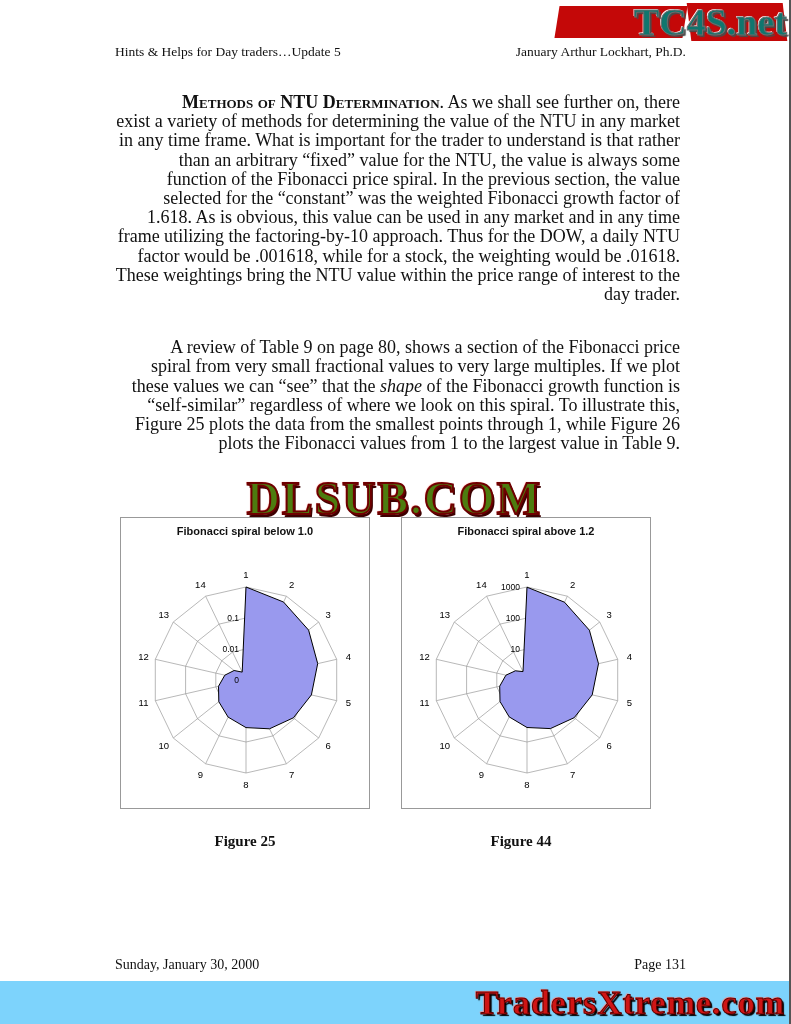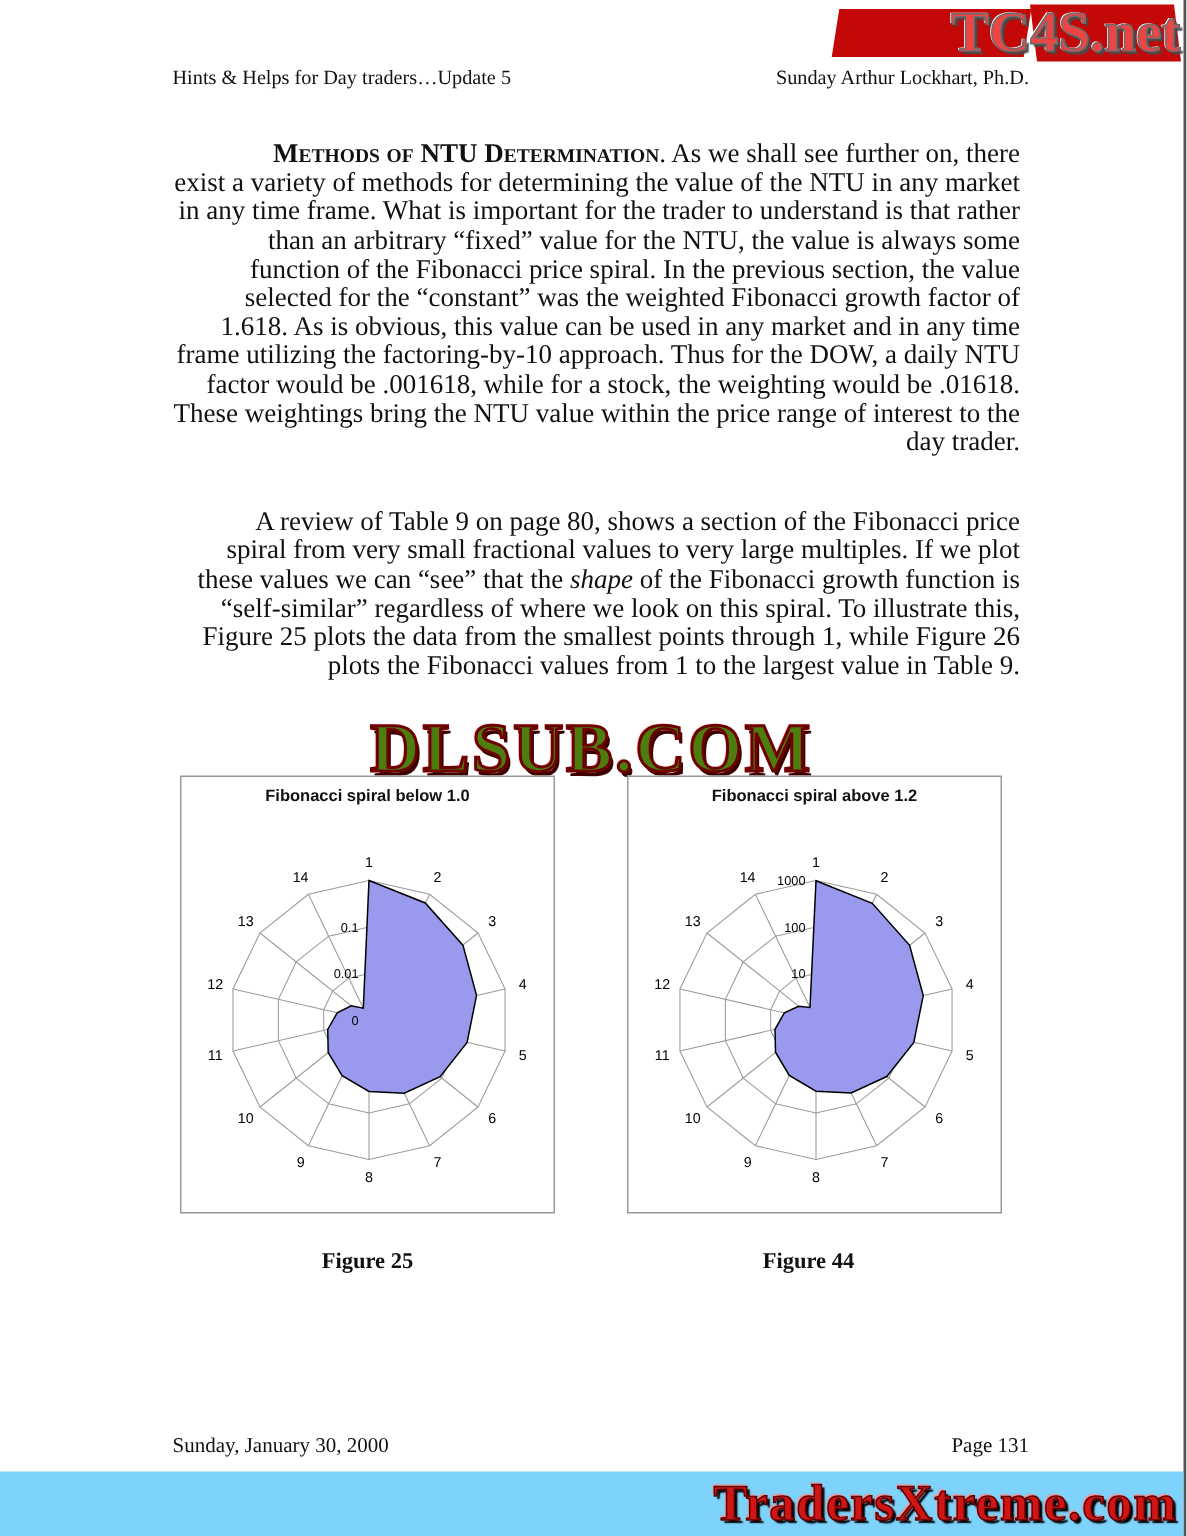--- a/index.html
+++ b/index.html
@@ -4,42 +4,42 @@
 <style>
   html,body{margin:0;padding:0;background:#ffffff;}
   .page{position:relative;width:791px;height:1024px;background:#fff;overflow:hidden;
         font-family:"Liberation Serif",serif;color:#111;border-right:2px solid #555;box-sizing:border-box;}
 
   
   .logo{position:absolute;top:0;right:2px;width:236px;height:44px;}
   .logo .patch1{position:absolute;left:6px;top:6px;width:128px;height:32px;background:#c40808;transform:skew(-9deg);}
   .logo .patch2{position:absolute;right:2px;top:3px;width:96px;height:38px;background:#c40808;transform:skew(7deg);}
   .logo-text{position:relative;display:block;text-align:right;font-weight:bold;font-size:38px;line-height:44px;
-             color:#ef4444;-webkit-text-stroke:1px #6c6c6c;
+             color:#0f766e;-webkit-text-stroke:1px #6c6c6c;
              text-shadow:2px 2px 1px #4a4a4a, -1px -1px 0 #ffffff;}
 
   .header-row{position:absolute;top:44px;left:115px;right:103px;display:flex;justify-content:space-between;
               font-size:13.5px;}
 
   .content{position:absolute;top:93px;left:115px;width:565px;font-size:18px;line-height:19.2px;text-align:right;}
   .para{margin:0 0 34px 0;text-indent:48px;}
   .lead{font-weight:bold;font-variant:small-caps;}
 
   .watermark{position:absolute;top:472px;left:0;width:100%;text-align:center;
              font-weight:bold;font-size:46px;letter-spacing:2px;color:#4d7c0f;
              -webkit-text-stroke:2px #6e0000;
              text-shadow:2px 3px 0 #3d0000, -1px -1px 1px #ff7a7a;}
 
-  .figrow{position:absolute;top:517px;left:120px;display:flex;gap:48px;}
+  .figrow{position:absolute;top:517px;left:120px;display:flex;gap:31px;}
   .figbox{width:250px;height:292px;border:1px solid #999;background:#fff;box-sizing:border-box;}
   .figtitle{margin-top:7px;text-align:center;font-family:"Liberation Sans",sans-serif;font-weight:bold;font-size:11px;}
   .figbox svg{display:block;margin:0 auto;}
   svg text{font-family:"Liberation Sans",sans-serif;}
 
-  .captions{position:absolute;top:833px;left:120px;display:flex;gap:44px;}
+  .captions{position:absolute;top:833px;left:120px;display:flex;gap:26px;}
   .figcaption{width:250px;text-align:center;font-weight:bold;font-size:15px;}
 
   .footer-row{position:absolute;top:957px;left:115px;right:103px;display:flex;justify-content:space-between;
               font-size:14px;}
 
   .banner{position:absolute;left:0;right:0;bottom:0;height:43px;background:#7dd3fc;}
   .banner-text{position:absolute;right:4px;top:2px;font-weight:bold;font-size:34px;line-height:40px;
                color:#cf1515;letter-spacing:1px;
                -webkit-text-stroke:1px #5a0000;
                text-shadow:2px 2px 1px #000, -1px -1px 1px #ff8a8a;}
@@ -50,21 +50,21 @@
 <div class="page">
 
   <div class="logo">
     <span class="patch1"></span>
     <span class="patch2"></span>
     <span class="logo-text">TC4S.net</span>
   </div>
 
   <div class="header-row">
     <span>Hints &amp; Helps for Day traders…Update 5</span>
-    <span>Sunday Arthur Lockhart, Ph.D.</span>
+    <span>January Arthur Lockhart, Ph.D.</span>
   </div>
 
   <div class="content">
     <p class="para"><span class="lead">Methods of NTU Determination</span><span>. As we shall see further on, there exist a variety of methods for determining the value of the NTU in any market in any time frame. What is important for the trader to understand is that rather than an arbitrary “fixed” value for the NTU, the value is always some function of the Fibonacci price spiral. In the previous section, the value selected for the “constant” was the weighted Fibonacci growth factor of 1.618. As is obvious, this value can be used in any market and in any time frame utilizing the factoring-by-10 approach. Thus for the DOW, a daily NTU factor would be .001618, while for a stock, the weighting would be .01618. These weightings bring the NTU value within the price range of interest to the day trader.</span></p>
     <p class="para"><span>A review of Table 9 on page 80, shows a section of the Fibonacci price spiral from very small fractional values to very large multiples. If we plot these values we can “see” that the </span><i>shape</i><span> of the Fibonacci growth function is “self-similar” regardless of where we look on this spiral. To illustrate this, Figure 25 plots the data from the smallest points through 1, while Figure 26 plots the Fibonacci values from 1 to the largest value in Table 9.</span></p>
   </div>
 
   <div class="watermark">DLSUB.COM</div>
 
   <div class="figrow">

